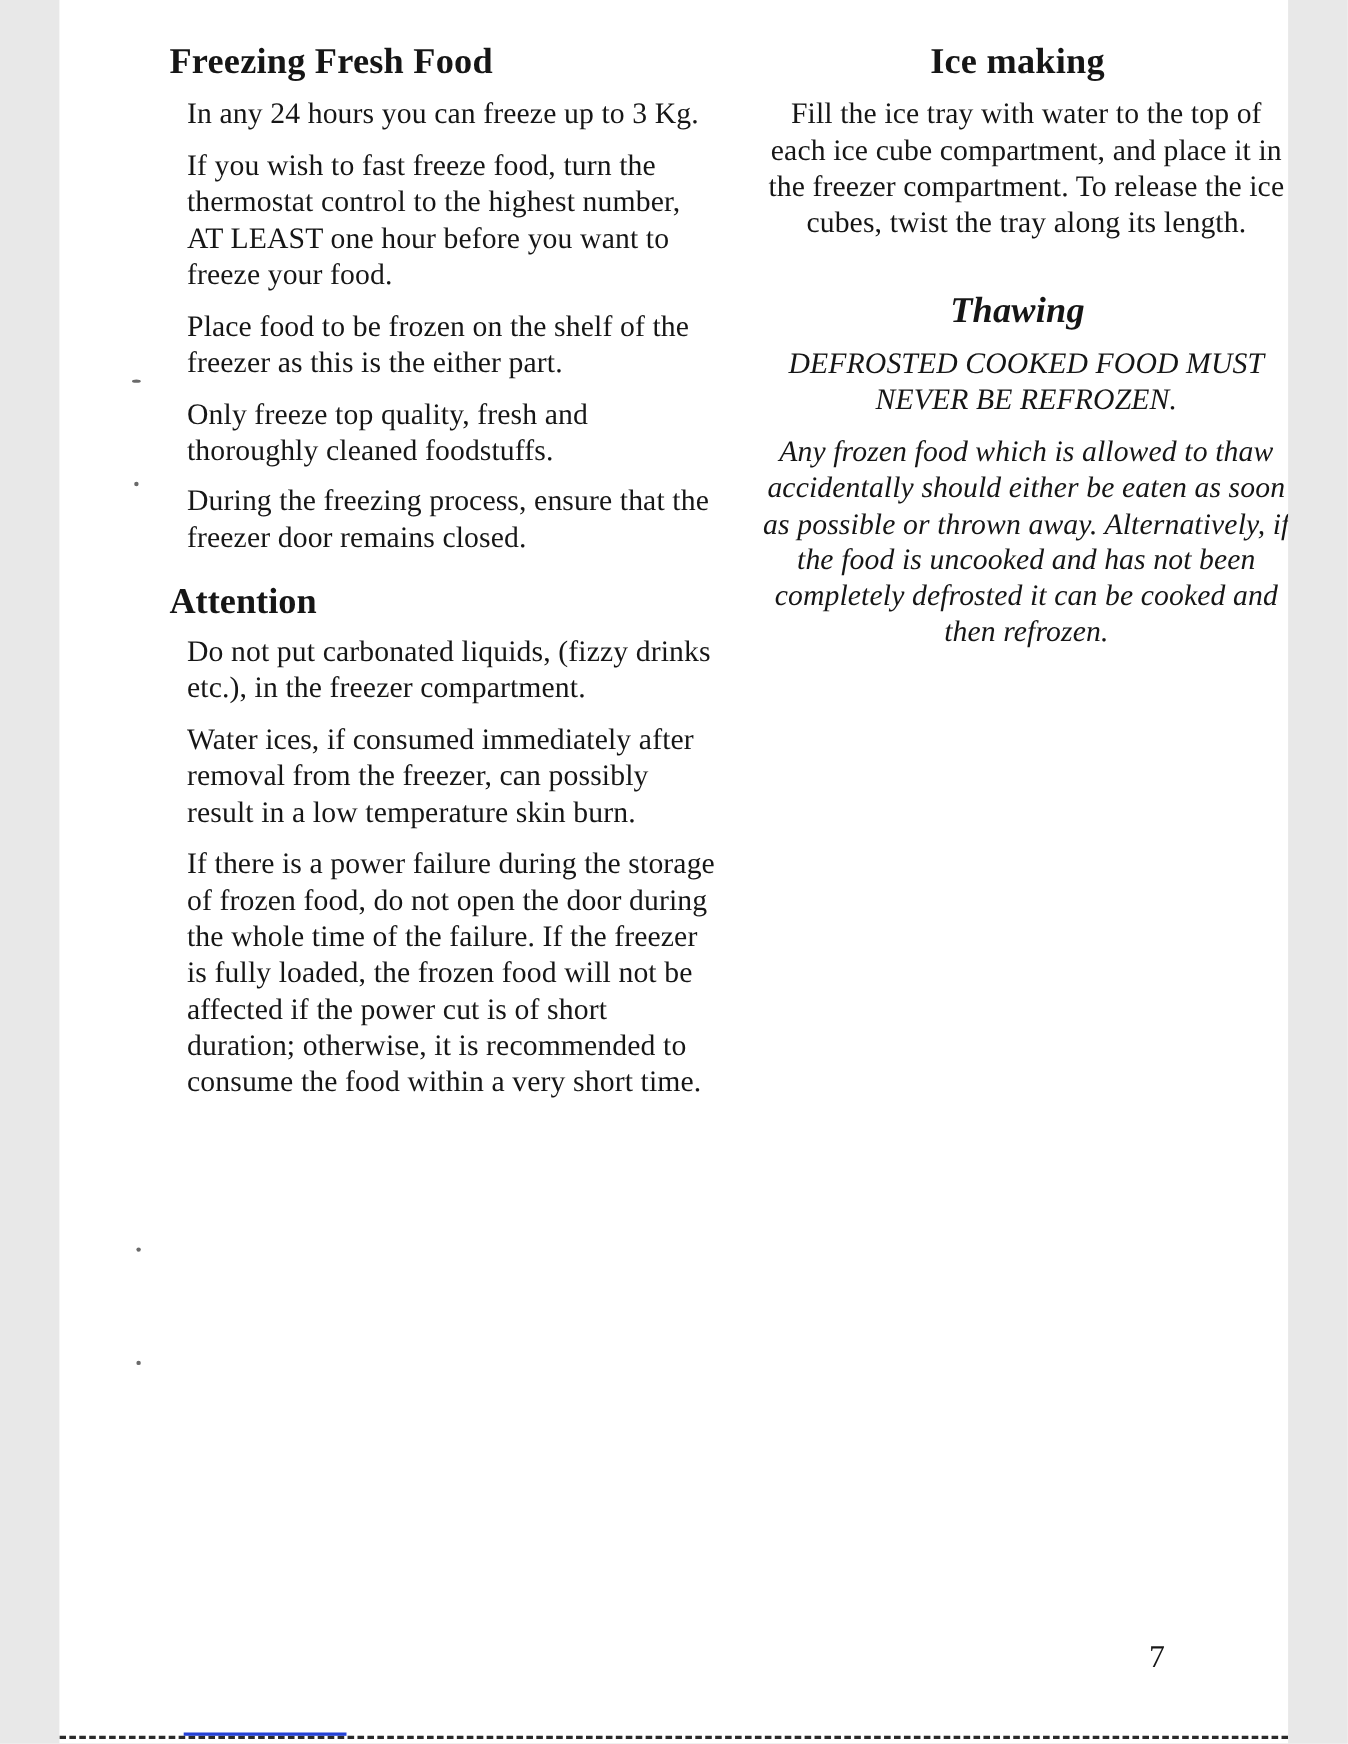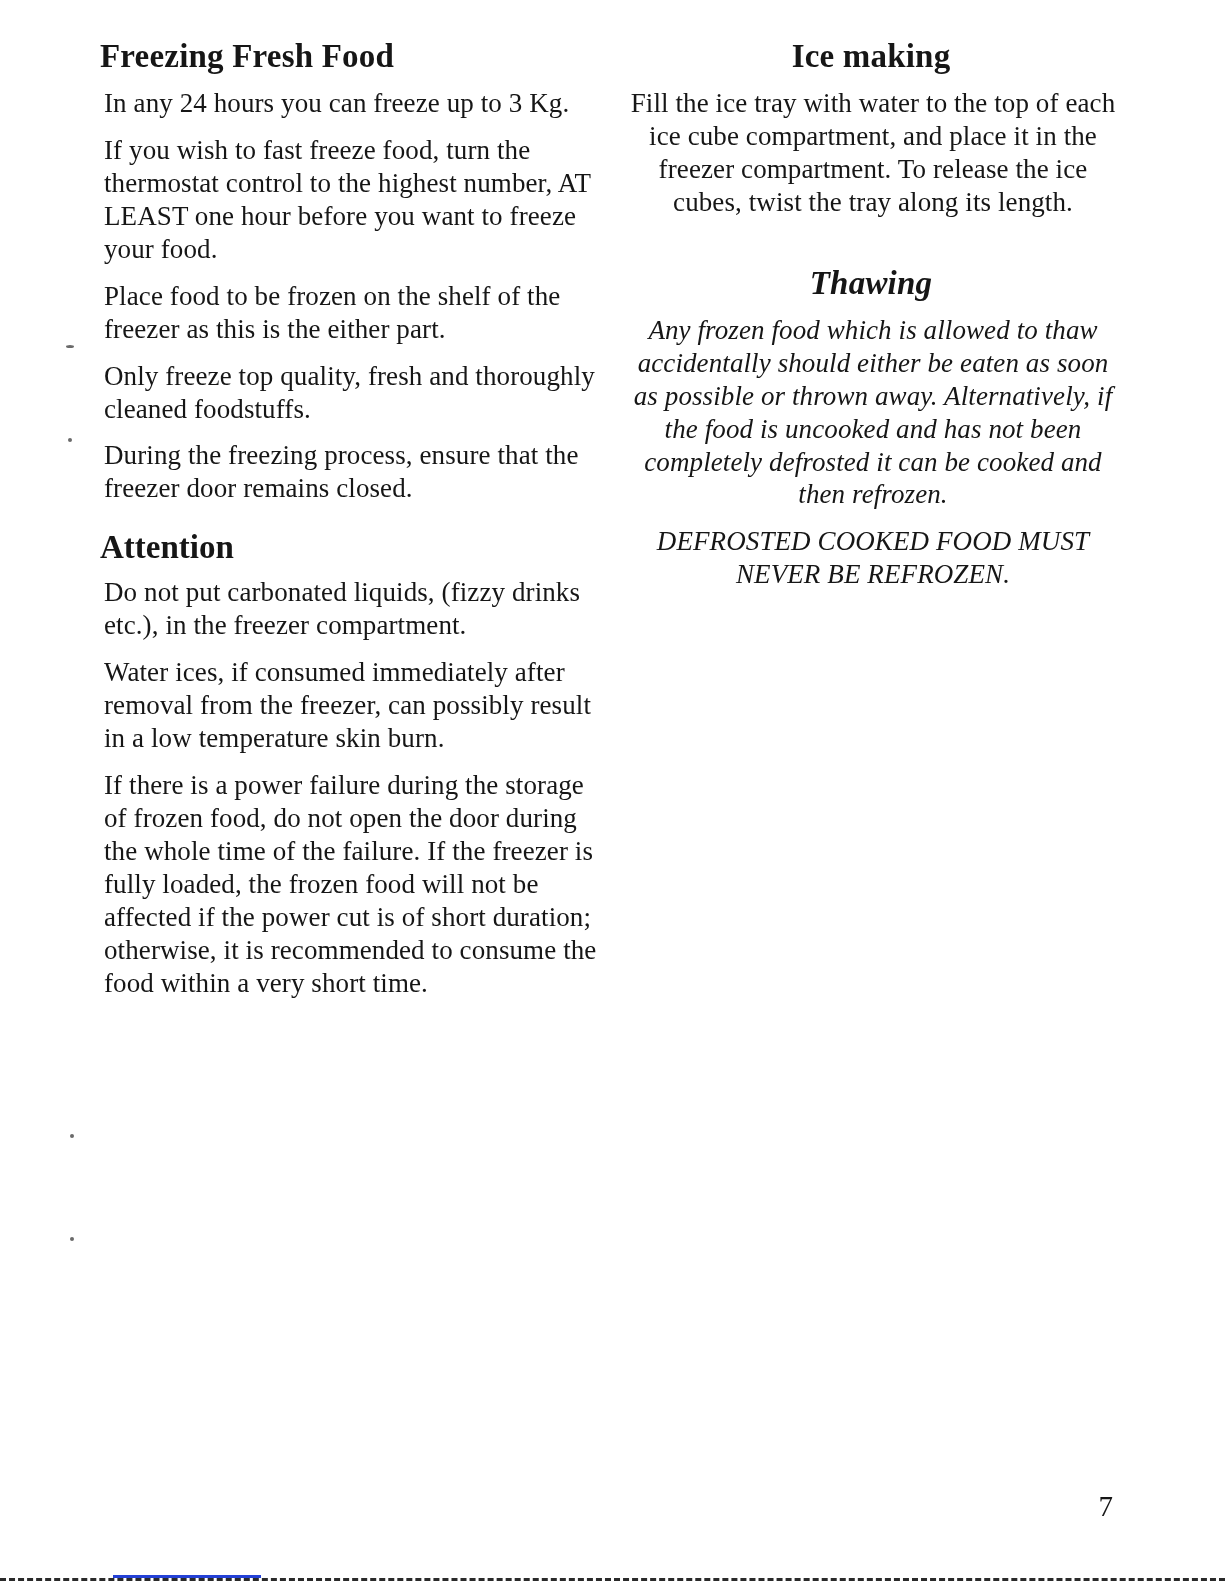--- a/index.html
+++ b/index.html
@@ -2,21 +2,21 @@
 <html><head>
 <meta charset="utf-8">
 <style>
   html, body {
     margin: 0;
     padding: 0;
     background: #e8e8e8;
   }
   .page {
     position: relative;
-    width: 1225px;
+    width: 1117px;
     height: 1585px;
     margin: 0 auto;
     background: #ffffff;
     font-family: "Liberation Serif", "DejaVu Serif", serif;
     color: #161616;
     overflow: hidden;
   }
   .col {
     position: absolute;
     top: 38px;
@@ -31,21 +31,21 @@
     letter-spacing: 0.2px;
   }
   h2.h-sub {
     font-size: 33px;
     font-weight: bold;
     margin: 24px 0 10px 0;
   }
   p.body-para {
     font-size: 27px;
     line-height: 1.22;
-    margin: 0 0 14px 4px;
+    margin: 0 0 14px 16px;
     letter-spacing: 0.1px;
   }
   section.gap-top { margin-top: 46px; font-style: italic; }
 
   .page-number {
     position: absolute;
     right: 112px;
     bottom: 62px;
     font-size: 29px;
   }
@@ -104,22 +104,22 @@
 
   <div class="col col-right">
 
     <section>
       <h1 class="h-main">Ice making</h1>
       <p class="body-para">Fill the ice tray with water to the top of each ice cube compartment, and place it in the freezer compartment. To release the ice cubes, twist the tray along its length.</p>
     </section>
 
     <section class="gap-top">
       <h1 class="h-main">Thawing</h1>
+      <p class="body-para">DEFROSTED COOKED FOOD MUST NEVER BE REFROZEN.</p>
       <p class="body-para">Any frozen food which is allowed to thaw accidentally should either be eaten as soon as possible or thrown away. Alternatively, if the food is uncooked and has not been completely defrosted it can be cooked and then refrozen.</p>
-      <p class="body-para">DEFROSTED COOKED FOOD MUST NEVER BE REFROZEN.</p>
     </section>
 
   </div>
 
   <div class="page-number">7</div>
 
   <div class="speck speck-1"></div>
   <div class="speck speck-2"></div>
   <div class="speck speck-3"></div>
   <div class="speck speck-4"></div>

